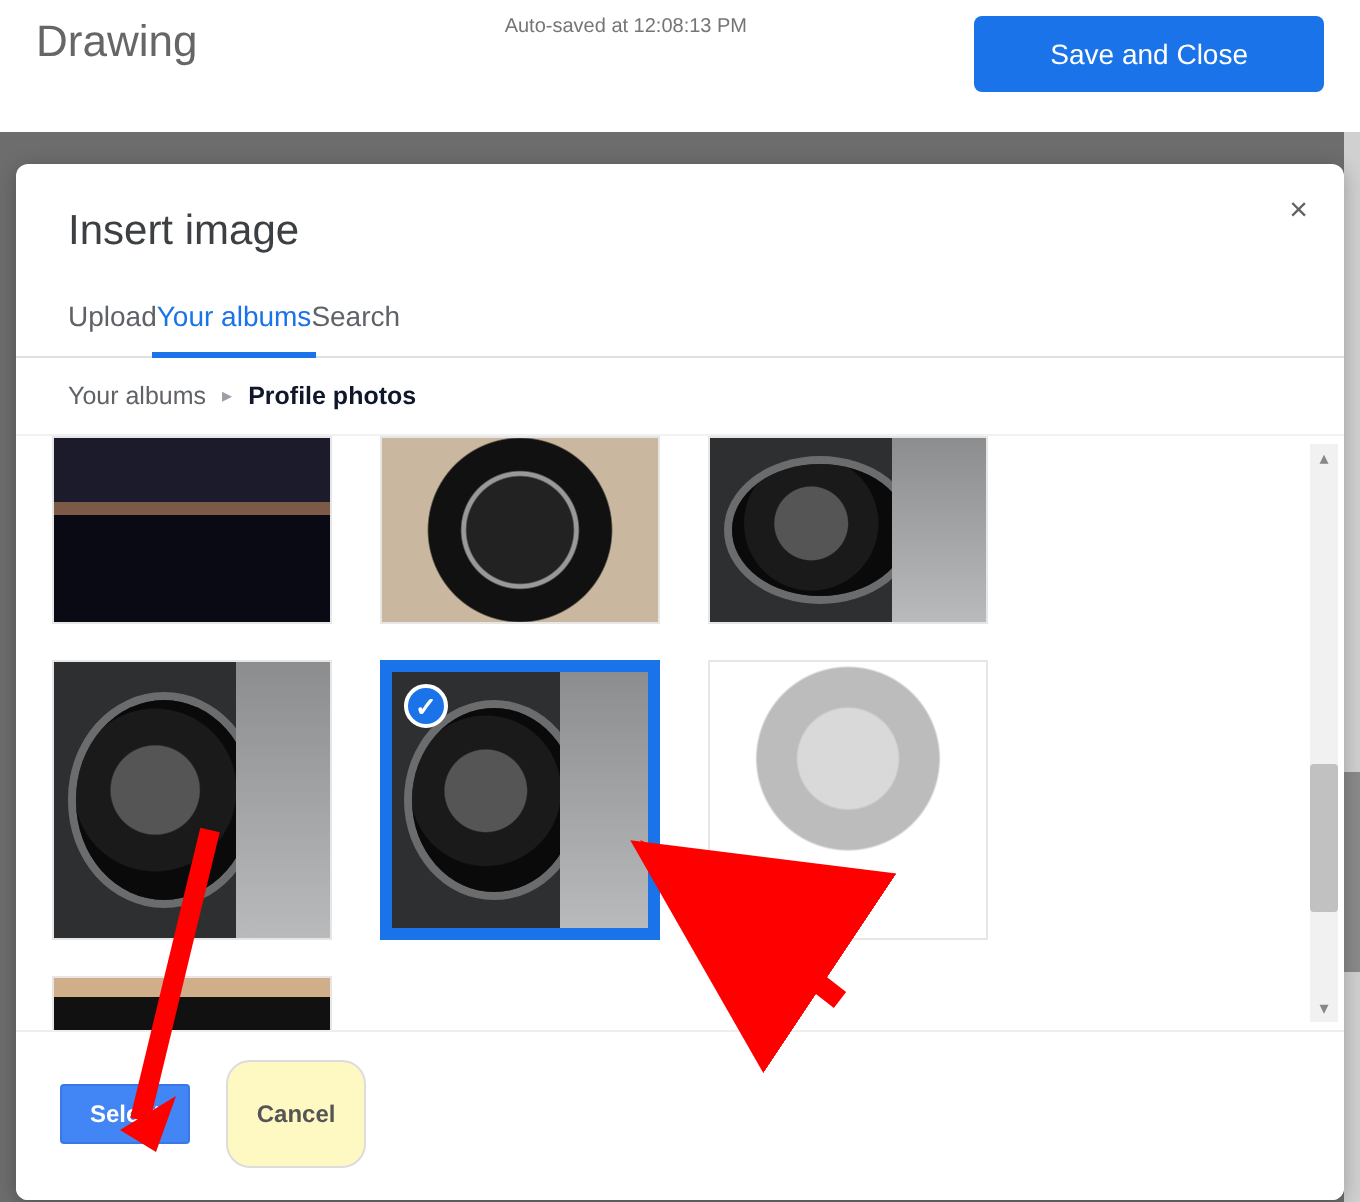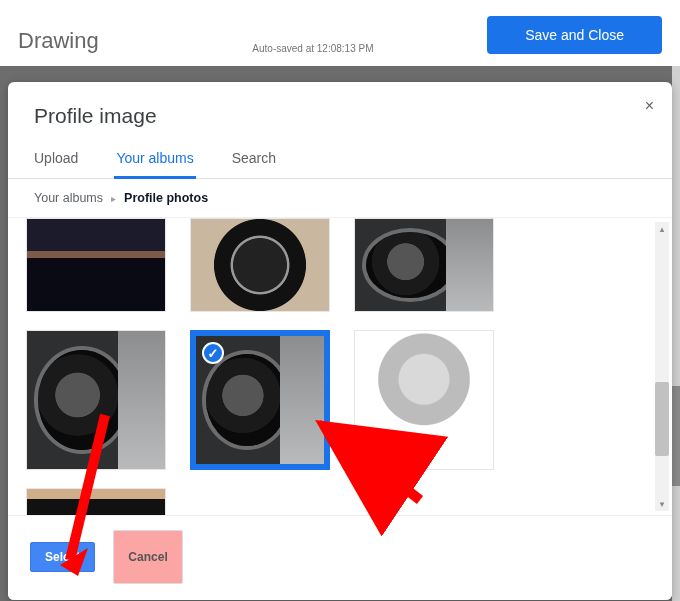--- a/index.html
+++ b/index.html
@@ -1,34 +1,34 @@
 <!DOCTYPE html>
 <html><head>
 <meta charset="utf-8">
 <style>
   * { box-sizing: border-box; margin: 0; padding: 0; }
   html, body { width: 680px; height: 601px; font-family: Arial, Helvetica, sans-serif; background: #fff; overflow: hidden; }
   .root { position: relative; width: 680px; height: 601px; }
 
   
-  .drawing-header { display:flex; align-items:flex-end; height:62px; padding:8px 18px; }
+  .drawing-header { display:flex; align-items:flex-start; height:62px; padding:8px 18px; }
   .drawing-title { font-size:22px; color:#666; font-weight:400; flex:0 0 auto; }
   .autosave { flex:1 1 auto; text-align:center; font-size:10px; color:#757575; padding-left:40px; }
   .save-close { background:#1a73e8; color:#fff; border:none; border-radius:4px; padding:11px 38px; font-size:14px; font-weight:500; cursor:pointer; }
 
   
   .underlay { position:absolute; left:0; top:66px; right:0; bottom:0; background:#6d6d6d; }
 
   
   .dialog { position:absolute; left:8px; right:8px; top:82px; bottom:1px; background:#fff; border-radius:6px; box-shadow:0 2px 10px rgba(0,0,0,.25); display:flex; flex-direction:column; overflow:hidden; }
   .dlg-head { padding:22px 26px 10px 26px; position:relative; }
   .dlg-title { font-size:21px; color:#3c4043; font-weight:400; }
   .dlg-close { position:absolute; top:16px; right:18px; font-size:16px; color:#5f6368; cursor:pointer; background:none; border:none; line-height:1; }
 
-  .tabs { display:flex; gap:38px; padding:2px 26px 0 26px; border-bottom:1px solid #e0e0e0; }
+  .tabs { display:flex; padding:2px 26px 0 26px; border-bottom:1px solid #e0e0e0; }
   .tab { font-size:14px; color:#5f6368; padding:10px 0 12px 0; cursor:pointer; position:relative; }
   .tab.active { color:#1a73e8; font-weight:500; }
   .tab.active::after { content:""; position:absolute; left:-2px; right:-2px; bottom:-1px; height:3px; background:#1a73e8; }
 
   .breadcrumb { display:flex; align-items:center; gap:8px; padding:12px 26px; font-size:12.5px; color:#5f6368; }
   .bc-album { font-weight:700; color:#0f172a; }
   .bc-sep { font-size:10px; color:#9aa0a6; }
 
   .scrollarea { position:relative; flex:1 1 auto; overflow:hidden; border-top:1px solid #f1f1f1; }
   .grid { position:absolute; left:18px; top:0; display:flex; flex-wrap:wrap; gap:18px 24px; width:560px; }
@@ -37,21 +37,21 @@
   .thumb.selected { border:6px solid #1a73e8; }
   .check { position:absolute; top:6px; left:6px; width:22px; height:22px; border-radius:50%; background:#1a73e8; border:2px solid #fff; display:flex; align-items:center; justify-content:center; color:#fff; font-size:13px; font-weight:bold; }
 
   
   .sb-track { position:absolute; right:3px; top:4px; bottom:4px; width:14px; background:#f1f1f1; }
   .sb-arrow { width:14px; height:14px; display:flex; align-items:center; justify-content:center; color:#888; font-size:9px; }
   .sb-thumb { position:absolute; right:0; top:160px; width:14px; height:74px; background:#c1c1c1; border-radius:2px; }
 
   .footer { display:flex; align-items:center; gap:18px; padding:14px 22px 16px 22px; border-top:1px solid #eee; background:#fff; }
   .btn-select { background:#4285f4; color:#fff; border:1px solid #3b78e7; padding:7px 14px; font-size:12px; font-weight:bold; cursor:pointer; border-radius:2px; }
-  .btn-cancel { background:#fca5a5; color:#555; border:1px solid #dcdcdc; padding:19px 14px; font-size:12px; font-weight:bold; cursor:pointer; border-radius:2px; }
+  .btn-cancel { background:#fef9c3; color:#555; border:1px solid #dcdcdc; padding:19px 14px; font-size:12px; font-weight:bold; cursor:pointer; border-radius:12px; }
 
   
   .img-portrait { width:100%; height:100%; background:linear-gradient(#1b1b2b 0 35%, #7b5a47 35% 42%, #0a0a15 42% 100%); }
   .img-wheel { width:100%; height:100%; background:radial-gradient(circle at 50% 50%, #222 0 32%, #999 33% 35%, #111 36% 55%, #c9b79f 56% 100%); }
   .img-headlight { width:100%; height:100%; background:#2e2f31; position:relative; }
   .img-headlight::before { content:""; position:absolute; inset:14% 28% 14% 8%; border-radius:50%; background:radial-gradient(circle at 45% 45%, #555 0 30%, #1a1a1a 31% 55%, #0a0a0a 56% 100%); box-shadow:0 0 0 4px #6b6c6e; }
   .img-headlight::after { content:""; position:absolute; right:0; top:0; bottom:0; width:34%; background:linear-gradient(180deg,#8c8d8f,#b9babc); }
   .img-bwportrait { width:100%; height:100%; background:radial-gradient(circle at 50% 35%, #d9d9d9 0 22%, #bcbcbc 23% 40%, #fff 41% 100%); }
   .img-hair { width:100%; height:100%; background:linear-gradient(#cfae89 0 30%, #111 30% 100%); }
 
@@ -76,21 +76,21 @@
     <button class="save-close">Save and Close</button>
   </div>
 
   <div class="underlay"></div>
   <div class="outer-sb">
       <div class="h"></div>
     </div>
 
   <div class="dialog">
     <div class="dlg-head">
-      <div class="dlg-title">Profile image</div>
+      <div class="dlg-title">Insert image</div>
       <button class="dlg-close">×</button>
     </div>
     <div class="tabs">
       <div class="tab">Upload</div>
       <div class="tab active">Your albums</div>
       <div class="tab">Search</div>
     </div>
     <div class="breadcrumb">
       <span>Your albums</span>
       <span class="bc-sep">▸</span>

